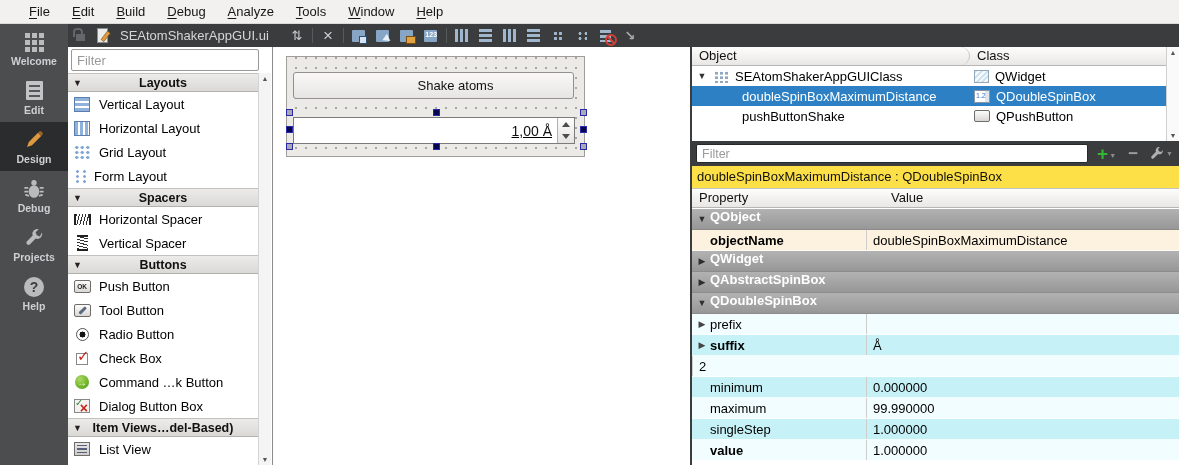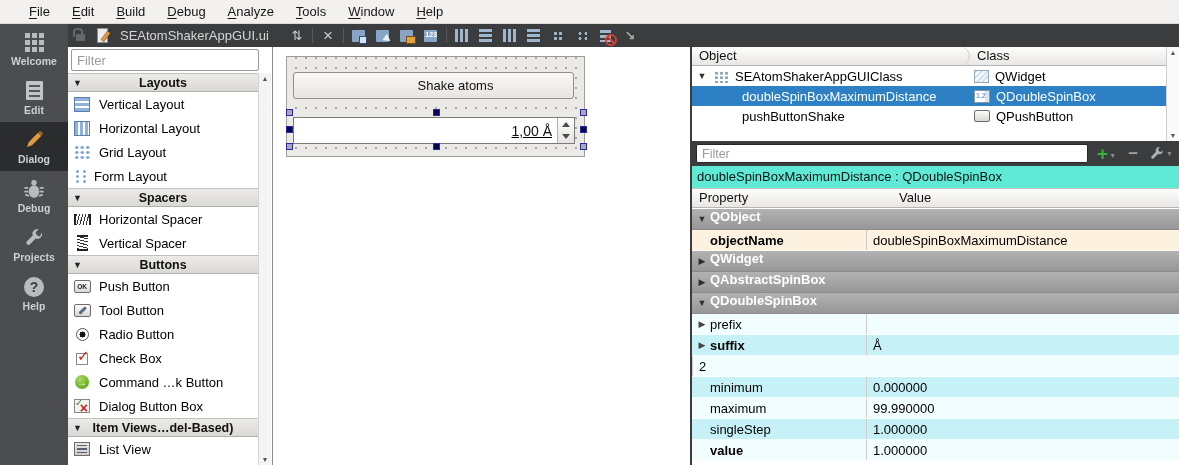--- a/index.html
+++ b/index.html
@@ -116,22 +116,22 @@
 
 .propfilter { position:absolute; left:0; top:94px; width:487px; height:25px; background:#3a3c3e; display:flex; align-items:center; }
 .pfinput { position:absolute; left:4px; top:3px; width:392px; height:19px; border:1px solid #26282a; border-radius:2px; padding:0 5px; font:12.5px "Liberation Sans",sans-serif; outline:none; background:#fff; color:#333; }
 .pfinput::placeholder { color:#9a9a9a; }
 .pfbtns { position:absolute; right:6px; top:0; height:25px; display:flex; align-items:center; gap:12px; }
 .pfbtn { display:flex; align-items:center; cursor:pointer; }
 .pfplus { color:#35b435; font-size:19px; font-weight:bold; line-height:19px; }
 .pfminus { color:#9da0a2; font-size:17px; font-weight:bold; }
 .pfcaret { color:#8a8c8e; font-size:7px; margin-left:1px; align-self:flex-end; padding-bottom:4px; }
 
-.proptitle { position:absolute; left:0; top:119px; width:487px; height:23px; background:#5eead4; border-bottom:1px solid #c6c4c2; line-height:22px; padding-left:5px; font-size:13px; color:#111; white-space:nowrap; }
-.prophdr { position:absolute; left:0; top:142px; width:487px;gap:8px; }
+.proptitle { position:absolute; left:0; top:119px; width:487px; height:23px; background:#fde047; border-bottom:1px solid #c6c4c2; line-height:22px; padding-left:5px; font-size:13px; color:#111; white-space:nowrap; }
+.prophdr { position:absolute; left:0; top:142px; width:487px; }
 .prophdr span:first-child { width:192px; }
 .proprows { position:absolute; left:0; top:162px; width:487px; }
 .prow { display:flex; height:21px; font-size:13px; align-items:stretch; }
 .prow.group { background:linear-gradient(#b2b2b2,#979797); color:#fff; font-weight:bold; border-bottom:1px solid #8c8c8c; }
 .prow.group .ptri { color:#2e2e2e; }
 .ptri { width:16px; text-align:center; font-size:9px; line-height:21px; flex:none; margin-left:2px; color:#444; }
 .pname { width:174px; display:flex; align-items:center; flex:none; }
 .pval { flex:1; border-left:1px solid #cfcdcb; display:flex; align-items:center; padding-left:6px; }
 .prow.light { background:#f2fdff; }
 .prow.cyan { background:#c6f1f7; }
@@ -171,21 +171,21 @@
         </span>
       <span class="mlabel">Edit</span>
     </div>
     <div class="mode active">
       <span class="mico">
         <svg width="22" height="22" viewBox="0 0 22 22">
             <path fill="#df9a3f" d="M4 18l1.8-5L15 3.8 18.2 7 9 16.2 4 18z"></path>
             <path fill="#9a6524" d="M15 3.8 18.2 7l1.2-1.2c.6-.6.6-1.6 0-2.2l-1-1c-.6-.6-1.6-.6-2.2 0L15 3.8z"></path>
           </svg>
       </span>
-      <span class="mlabel">Dialog</span>
+      <span class="mlabel">Design</span>
     </div>
     <div class="mode">
       <span class="mico">
         <svg width="22" height="22" viewBox="0 0 22 22">
             <g fill="#b9bbbd">
               <ellipse cx="11" cy="13.5" rx="5.3" ry="6.3"></ellipse>
               <circle cx="11" cy="4.8" r="2.7"></circle>
               <rect x="1.2" y="9" width="4.3" height="1.8" rx=".9"></rect>
               <rect x="1.2" y="12.8" width="4.3" height="1.8" rx=".9"></rect>
               <rect x="2" y="16.4" width="4.3" height="1.8" rx=".9" transform="rotate(18 4.1 17.3)"></rect>

